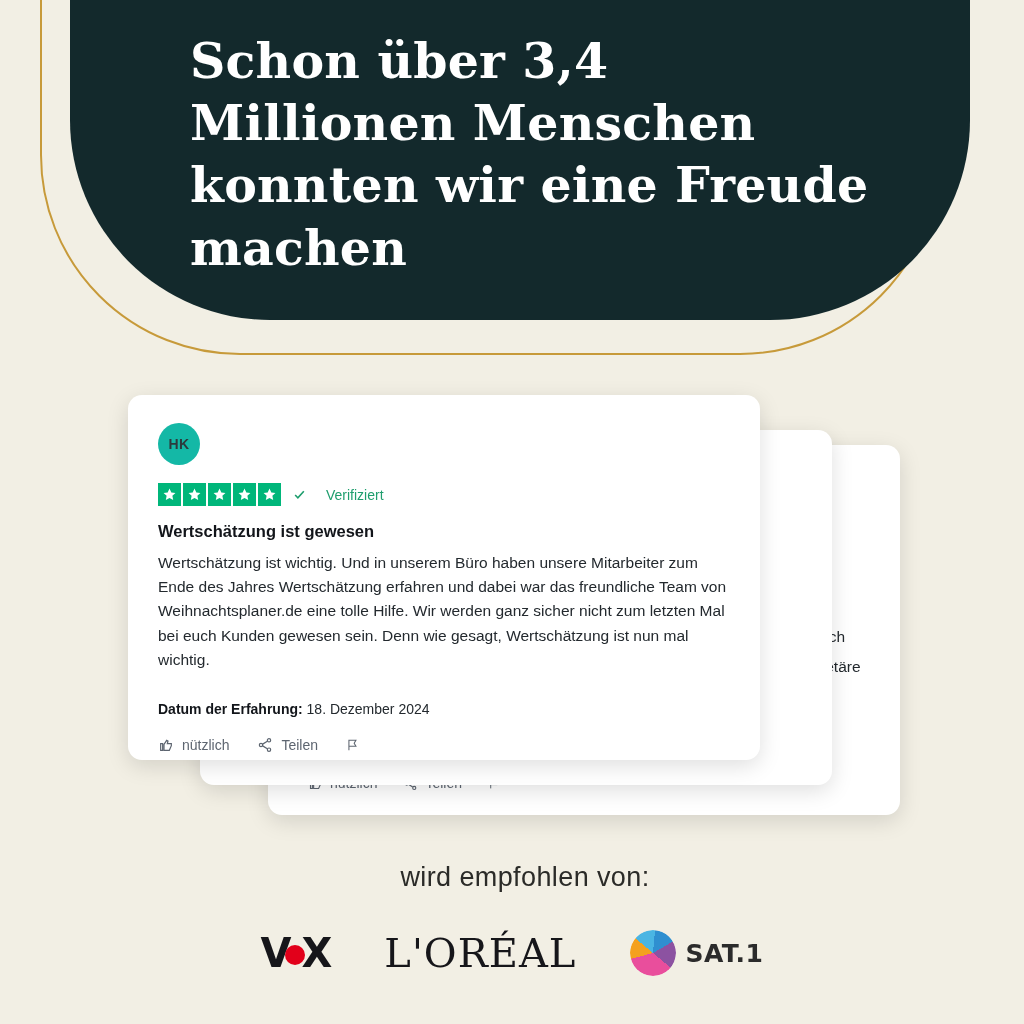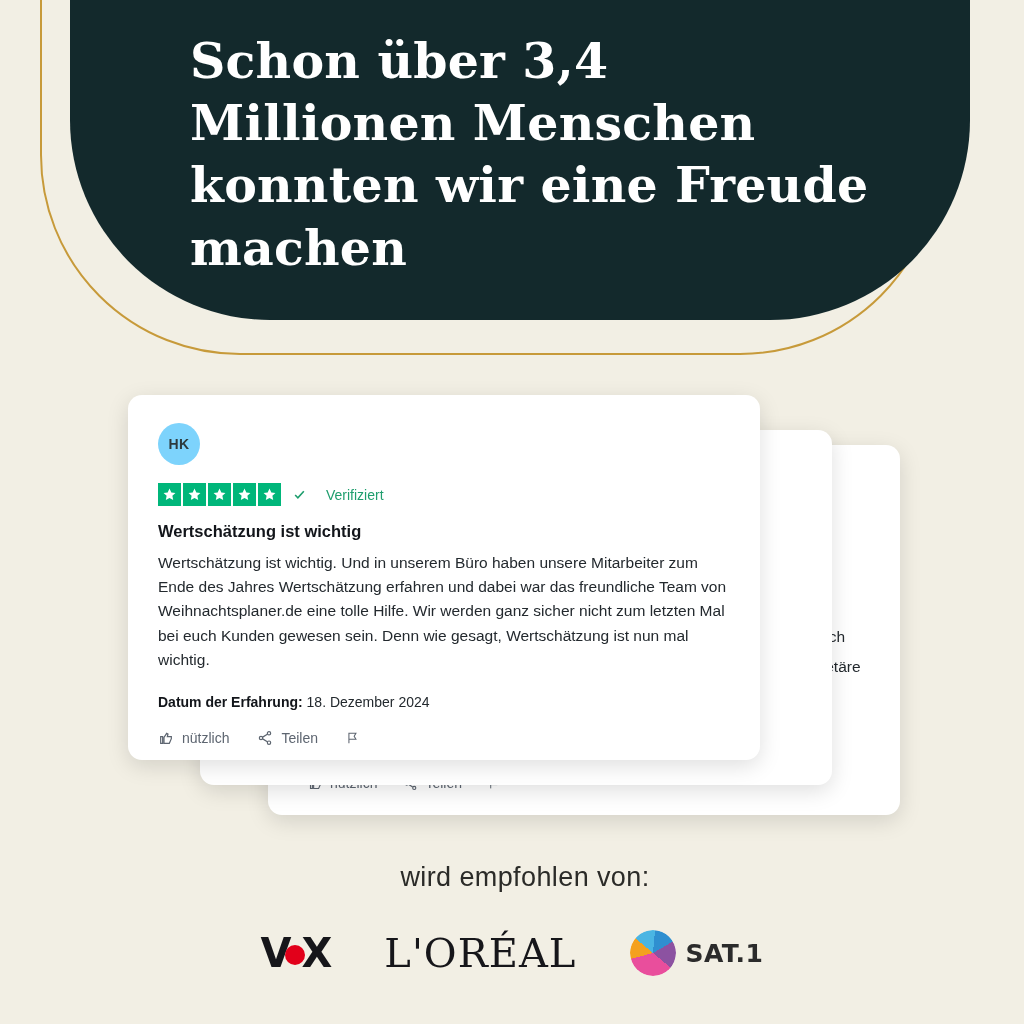--- a/index.html
+++ b/index.html
@@ -119,21 +119,21 @@
   
   .reviewer {
     display: flex;
     align-items: center;
     gap: 14px;
   }
   .avatar {
     width: 42px;
     height: 42px;
     border-radius: 50%;
-    background: #7dd3fc;
+    background: #14b8a6;
     color: #2d3a3d;
     font-size: 14px;
     font-weight: bold;
     display: flex;
     align-items: center;
     justify-content: center;
     letter-spacing: 0.5px;
     flex: 0 0 auto;
   }
   .reviewer-name {
@@ -180,21 +180,21 @@
     font-weight: bold;
     color: #12151a;
   }
   .review-body {
     margin-top: 10px;
     font-size: 15.5px;
     line-height: 1.56;
     color: #23292e;
   }
   .date-row {
-    margin-top: 22px;
+    margin-top: 29px;
     font-size: 14px;
     color: #23292e;
   }
   .date-row b { color: #12151a; }
   .actions {
     margin-top: 20px;
     display: flex;
     align-items: center;
     gap: 28px;
     color: #5d6570;
@@ -390,21 +390,21 @@
           </span>
       </div>
       <div class="verified">
         <svg width="13" height="13" viewBox="0 0 24 24" fill="none" stroke="#1f9e6e" stroke-width="3">
             <path d="M4 13l5 5L20 6"></path>
           </svg>
         <span>Verifiziert</span>
       </div>
     </div>
 
-    <div class="review-title">Wertschätzung ist wichtig</div>
+    <div class="review-title">Wertschätzung ist gewesen</div>
     <div class="review-body">Wertschätzung ist wichtig. Und in unserem Büro haben unsere Mitarbeiter zum Ende des Jahres Wertschätzung erfahren und dabei war das freundliche Team von Weihnachtsplaner.de eine tolle Hilfe. Wir werden ganz sicher nicht zum letzten Mal bei euch Kunden gewesen sein. Denn wie gesagt, Wertschätzung ist nun mal wichtig.</div>
 
     <div class="date-row">
       <b>Datum der Erfahrung:</b>
       <span>18. Dezember 2024</span>
     </div>
 
     <div class="actions">
       <div class="act">
         <svg width="16" height="16" viewBox="0 0 24 24" fill="none" stroke="#5d6570" stroke-width="1.8">

